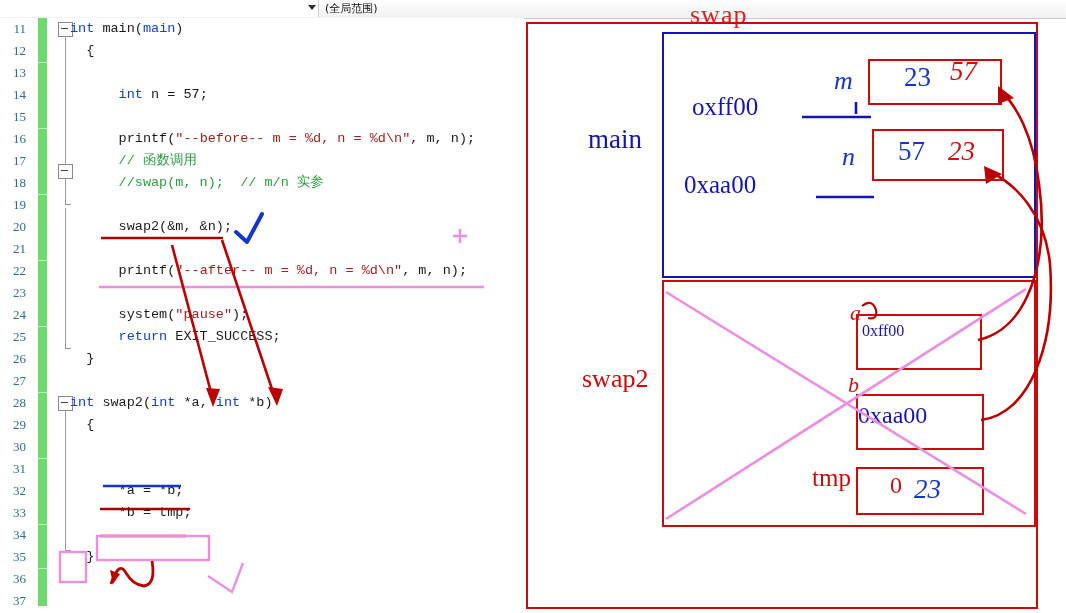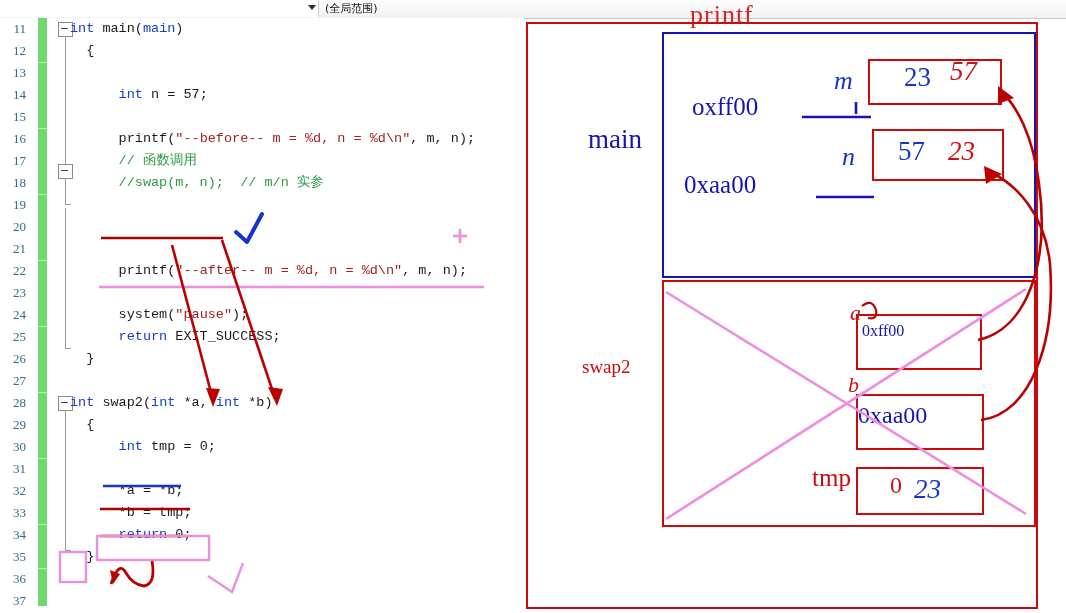--- a/index.html
+++ b/index.html
@@ -45,22 +45,22 @@
 
   
   .diagram{position:absolute;left:526px;top:14px;width:534px;height:599px;}
   .outer-frame{position:absolute;left:0;top:8px;width:508px;height:583px;border:2px solid #cc0a0a;}
   .stack-title{position:absolute;left:164px;top:-14px;font-family:"Liberation Serif",serif;
                font-size:26px;color:#e02020;letter-spacing:1px;}
   .main-frame{position:absolute;left:136px;top:18px;width:370px;height:242px;border:2px solid #1414b4;}
   .swap-frame{position:absolute;left:136px;top:266px;width:370px;height:243px;border:2px solid #cc0a0a;}
   .lbl-main{position:absolute;left:62px;top:110px;font-family:"Liberation Serif",serif;
             font-size:27px;color:#1414b4;}
-  .lbl-swap{position:absolute;left:56px;top:342px;font-family:"Liberation Serif",serif;
-            font-size:19px;color:#cc0a0a;text-align:center;}
+  .lbl-swap{position:absolute;left:56px;top:350px;font-family:"Liberation Serif",serif;
+            font-size:26px;color:#cc0a0a;text-align:center;}
   .lbl-tmp{position:absolute;left:286px;top:450px;font-family:"Liberation Serif",serif;
            font-size:25px;color:#cc0a0a;}
 
   .addr{position:absolute;font-family:"Liberation Serif",serif;font-size:25px;color:#1414b4;white-space:nowrap;}
   .addr-ff{left:166px;top:79px;}
   .addr-aa{left:158px;top:157px;}
 
   .cellbox{position:absolute;border:2px solid #cc0a0a;background:transparent;}
   .cell-m{left:342px;top:45px;width:130px;height:42px;}
   .cell-n{left:346px;top:115px;width:128px;height:48px;}
@@ -142,33 +142,32 @@
 
     <div class="code" id="code-lines">
         <div class="cl" style="top: 0px;"><span class="kw">int</span><span class="id"> main</span><span class="id">(</span><span class="kw">main</span><span class="id">)</span></div>
         <div class="cl" style="top: 22px;"><span class="id">  {</span></div>
         <div class="cl" style="top: 66px;"><span class="id">      </span><span class="kw">int</span><span class="id"> n = </span><span class="cn">57</span><span class="id">;</span></div>
         <div class="cl" style="top: 88px;"><span class="id"></span></div>
         <div class="cl" style="top: 110px;"><span class="id">      printf(</span><span class="str">"--before-- m = %d, n = %d\n"</span><span class="id">, m, n);</span></div>
         <div class="cl" style="top: 132px;"><span class="id">      </span><span class="cmt">// 函数调用</span></div>
         <div class="cl" style="top: 154px;"><span class="id">      </span><span class="cmt">//swap(m, n);  // m/n 实参</span></div>
         <div class="cl" style="top: 176px;"><span class="id"></span></div>
+        <div class="cl" style="top: 198px;"><span class="id">      swap2(&amp;m, &amp;n);</span></div>
         <div class="cl" style="top: 220px;"><span class="id"></span></div>
         <div class="cl" style="top: 242px;"><span class="id">      printf(</span><span class="str">"--after-- m = %d, n = %d\n"</span><span class="id">, m, n);</span></div>
         <div class="cl" style="top: 264px;"><span class="id"></span></div>
         <div class="cl" style="top: 286px;"><span class="id">      system(</span><span class="str">"pause"</span><span class="id">);</span></div>
         <div class="cl" style="top: 308px;"><span class="id">      </span><span class="kw">return</span><span class="id"> EXIT_SUCCESS;</span></div>
         <div class="cl" style="top: 330px;"><span class="id">  }</span></div>
         <div class="cl" style="top: 352px;"><span class="id"></span></div>
         <div class="cl" style="top: 374px;"><span class="kw">int</span><span class="id"> swap2(</span><span class="kw">int</span><span class="id"> *a, </span><span class="kw">int</span><span class="id"> *b)</span></div>
         <div class="cl" style="top: 396px;"><span class="id">  {</span></div>
-        <div class="cl" style="top: 418px;"><span class="id">      </span><span class="kw">int</span><span class="id"> tmp = </span><span class="cn">0</span><span class="id">;</span></div>
         <div class="cl" style="top: 462px;"><span class="id">      *a = *b;</span></div>
         <div class="cl" style="top: 484px;"><span class="id">      *b = tmp;</span></div>
-        <div class="cl" style="top: 506px;"><span class="id">      </span><span class="kw">return</span><span class="id"> </span><span class="cn">0</span><span class="id">;</span></div>
         <div class="cl" style="top: 528px;"><span class="id">  }</span></div>
         <div class="cl" style="top: 550px;"><span class="id"></span></div>
       </div>
   </div>
 
   <svg class="anno" viewBox="0 0 1066 613">
 
     <line x1="101" y1="238" x2="223" y2="238" stroke="#aa0000" stroke-width="2.6"></line>
 
     <path d="M236 232 L247 242 L262 214" stroke="#1535c8" stroke-width="4" fill="none" stroke-linecap="round" stroke-linejoin="round"></path>
@@ -194,21 +193,21 @@
     <rect x="60" y="552" width="26" height="30" fill="none" stroke="#e98fdd" stroke-width="2.4"></rect>
 
     <path d="M111 584 Q119 560 126 573 Q133 585 144 586 Q156 584 152 561" stroke="#bb0000" stroke-width="2.8" fill="none"></path>
     <path d="M113 584 L110 570 L120 574 Z" fill="#bb0000"></path>
 
     <path d="M208 576 L232 592 L243 563" stroke="#ec8fe0" stroke-width="2.4" fill="none"></path>
   </svg>
 
   <div class="diagram">
 
-    <div class="stack-title">printf</div>
+    <div class="stack-title">swap</div>
     <div class="outer-frame"></div>
     <div class="main-frame"></div>
     <div class="swap-frame"></div>
 
     <div class="lbl-main">main</div>
     <div class="lbl-swap">swap2</div>
     <div class="lbl-tmp">tmp</div>
 
     <div class="addr addr-ff">oxff00</div>
     <div class="addr addr-aa">0xaa00</div>

